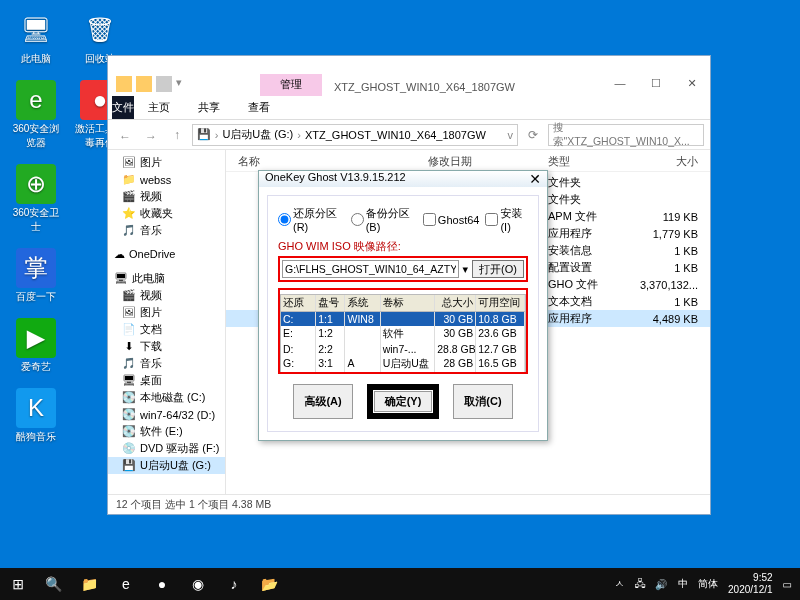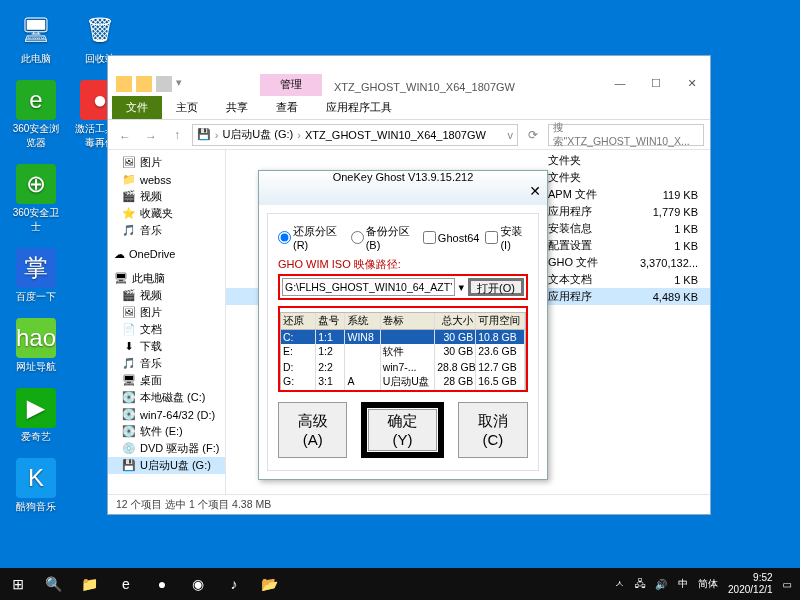--- a/index.html
+++ b/index.html
@@ -15,21 +15,21 @@
 .explorer { position:absolute; top:55px; left:107px; width:604px; height:460px; background:#fff; border:1px solid #8aa8c8; display:flex; flex-direction:column; }
 .explorer-tabs { height:40px; display:flex; align-items:flex-end; background:#fff; }
 .et-icons { display:flex; gap:4px; align-items:center; padding:4px 8px; }
 .et-icons span { width:16px; height:16px; background:#fc6; display:inline-block; }
 .et-group { display:flex; height:22px; margin-left:60px; }
 .et-pink { background:#f7c9e8; padding:3px 20px; font-size:11px; }
 .et-title { padding:3px 12px; color:#555; font-size:11px; }
 .et-winbtn { margin-left:auto; display:flex; }
 .et-winbtn div { width:36px; height:26px; display:flex; align-items:center; justify-content:center; font-size:11px; color:#555; }
 .ribbon { height:24px; background:#fff; display:flex; border-bottom:1px solid #ddd; padding-left:4px; }
-.ribbon .file { background:#4d7c0f; color:#fff; padding:4px 14px; font-size:11px; }
+.ribbon .file { background:#0f172a; color:#fff; padding:4px 0; font-size:11px; }
 .ribbon .tab { padding:4px 14px; font-size:11px; }
 .addrbar { height:30px; display:flex; align-items:center; gap:4px; padding:3px 6px; background:#fff; border-bottom:1px solid #e5e5e5; }
 .addrbar button { width:22px; height:22px; border:none; background:none; color:#888; font-size:12px; }
 .breadcrumb { flex:1; height:22px; border:1px solid #ccc; display:flex; align-items:center; padding:0 4px; font-size:11px; gap:2px; }
 .breadcrumb .sep { color:#888; padding:0 2px; }
 .searchbox { width:156px; height:22px; border:1px solid #ccc; font-size:10.5px; color:#777; padding:0 4px; display:flex; align-items:center; }
 .explorer-body { flex:1; display:flex; min-height:0; }
 .sidebar { width:120px; background:#fff; border-right:1px solid #e5e5e5; overflow:hidden; padding-top:4px; }
 .sidebar .item { display:flex; align-items:center; gap:4px; padding:1px 2px 1px 14px; font-size:11px; height:17px; white-space:nowrap; }
 .sidebar .item.sel { background:#cce8ff; }
@@ -39,39 +39,39 @@
 .content-hdr { display:flex; padding:4px 12px 2px; font-size:11px; color:#444; border-bottom:1px solid #f0f0f0; }
 .ch-name { width:190px; } .ch-date { width:120px; } .ch-type { width:80px; } .ch-size { width:70px; text-align:right; }
 .content-rows { flex:1; padding:2px 0; }
 .crow { display:flex; padding:1px 12px; font-size:11px; align-items:center; }
 .crow.sel { background:#cce8ff; }
 .cr-name { width:190px; display:flex; gap:4px; align-items:center; } .cr-date{width:120px;} .cr-type{width:80px;} .cr-size{width:70px;text-align:right;}
 .statusbar { height:20px; border-top:1px solid #e5e5e5; font-size:10.5px; padding:2px 8px; color:#444; display:flex; align-items:center; }
 
 
 .onekey { position:absolute; top:170px; left:258px; width:290px; background:#fff; border:1px solid #8aa; box-shadow:2px 2px 6px rgba(0,0,0,.3); }
-.ok-title { height:34px; background:linear-gradient(#fff,#e4eef6); display:flex; align-items:center; padding:0 6px; font-size:11px;flex-direction:column; }
+.ok-title { height:16px; background:linear-gradient(#fff,#e4eef6); display:flex; padding:0 6px; font-size:11px; }
 .ok-title .cls { margin-left:auto; font-size:14px; }
 .ok-body { padding:8px 10px 10px; border:1px solid #dde; margin:8px; }
 .ok-radios { display:flex; gap:6px; font-size:11px; padding:2px 0 6px; }
 .ok-radios label { display:flex; align-items:center; gap:2px; }
 .ok-label { color:#b00; font-size:11px; }
 .ok-redbox { border:2px solid #e00; padding:2px; margin:2px 0 6px; }
 .ok-pathrow { display:flex; gap:4px; }
 .ok-pathrow input { flex:1; font-size:10.5px; height:18px; border:1px solid #999; padding:0 2px; }
-.ok-pathrow button { font-size:11px; height:18px; padding:0 6px; border:3px solid #737373; background:#efefef; }
+.ok-pathrow button { font-size:11px; height:18px; padding:0 6px; border:1px solid #737373; background:#efefef; }
 .ok-table { margin-top:4px; }
 .ok-th { display:flex; background:#ece9d8; border:1px solid #bbb; font-size:10.5px; }
 .ok-th span,.ok-tr span { padding:1px 2px; border-right:1px solid #ddd; overflow:hidden; white-space:nowrap; }
 .ok-tr { display:flex; font-size:10.5px; border-left:1px solid #bbb; border-right:1px solid #bbb; }
 .ok-tr.sel { background:#1a5fb4; color:#fff; }
 .c1{width:36px}.c2{width:30px}.c3{width:36px}.c4{width:56px}.c5{width:42px;text-align:right}.c6{width:50px;}
 .ok-redtbl { border:2px solid #e00; }
 .ok-btns { display:flex; justify-content:center; gap:14px; padding:10px 0 2px; }
-.ok-btns button { font-size:15px; padding:2px 10px; border:1px solid #999; background:#efefef; }
+.ok-btns button { font-size:11px; padding:2px 10px; border:1px solid #999; background:#efefef;font-weight:bold; }
 .ok-btns .confirm-wrap { border:6px solid #000000; padding:1px; }
 
 
 .taskbar { position:absolute; bottom:0; left:0; right:0; height:32px; background:#101010; display:flex; align-items:center; color:#fff; }
 .taskbar .start { width:36px; height:32px; display:flex; align-items:center; justify-content:center; font-size:14px; }
 .taskbar .tbtn { width:36px; height:32px; display:flex; align-items:center; justify-content:center; font-size:14px; }
 .tray { margin-left:auto; display:flex; align-items:center; gap:10px; padding:0 8px; font-size:10px; }
 .tray .clock { text-align:right; line-height:12px; }
 </style>
 </head>
@@ -86,24 +86,20 @@
       <div class="glyph" style="background:#2a2">e</div>
       <div>360安全浏览器</div>
     </div>
     <div class="dicon">
       <div class="glyph" style="background:#2a2">⊕</div>
       <div>360安全卫士</div>
     </div>
     <div class="dicon">
       <div class="glyph" style="background:#26d">掌</div>
       <div>百度一下</div>
-    </div>
-    <div class="dicon">
-      <div class="glyph" style="background:#6c3">hao</div>
-      <div>网址导航</div>
     </div>
     <div class="dicon">
       <div class="glyph" style="background:#1a1">▶</div>
       <div>爱奇艺</div>
     </div>
     <div class="dicon">
       <div class="glyph" style="background:#19e">K</div>
       <div>酷狗音乐</div>
     </div>
   </div>
@@ -134,21 +130,20 @@
       <div>—</div>
       <div>☐</div>
       <div>✕</div>
     </div>
   </div>
   <div class="ribbon" id="ribbon">
       <div class="file">文件</div>
       <div class="tab">主页</div>
       <div class="tab">共享</div>
       <div class="tab">查看</div>
-      <div class="tab">应用程序工具</div>
     </div>
   <div class="addrbar">
     <button>←</button>
     <button>→</button>
     <button>↑</button>
     <div class="breadcrumb" id="bc">
         <span>💾</span>
         <span class="sep">›</span>
         <span>U启动U盘 (G:)</span>
         <span class="sep">›</span>
@@ -229,20 +224,26 @@
         <div class="item">
           <span class="ic">💿</span>
           <span>DVD 驱动器 (F:)</span>
         </div>
         <div class="item sel">
           <span class="ic">💾</span>
           <span>U启动U盘 (G:)</span>
         </div>
       </div>
     <div class="content">
+      <div class="content-hdr" id="chdr">
+          <div class="ch-name">名称</div>
+          <div class="ch-date">修改日期</div>
+          <div class="ch-type">类型</div>
+          <div class="ch-size">大小</div>
+        </div>
       <div class="content-rows" id="crows">
           <div class="crow">
             <div class="cr-name"></div>
             <div class="cr-date"></div>
             <div class="cr-type">文件夹</div>
             <div class="cr-size"></div>
           </div>
           <div class="crow">
             <div class="cr-name"></div>
             <div class="cr-date"></div>

